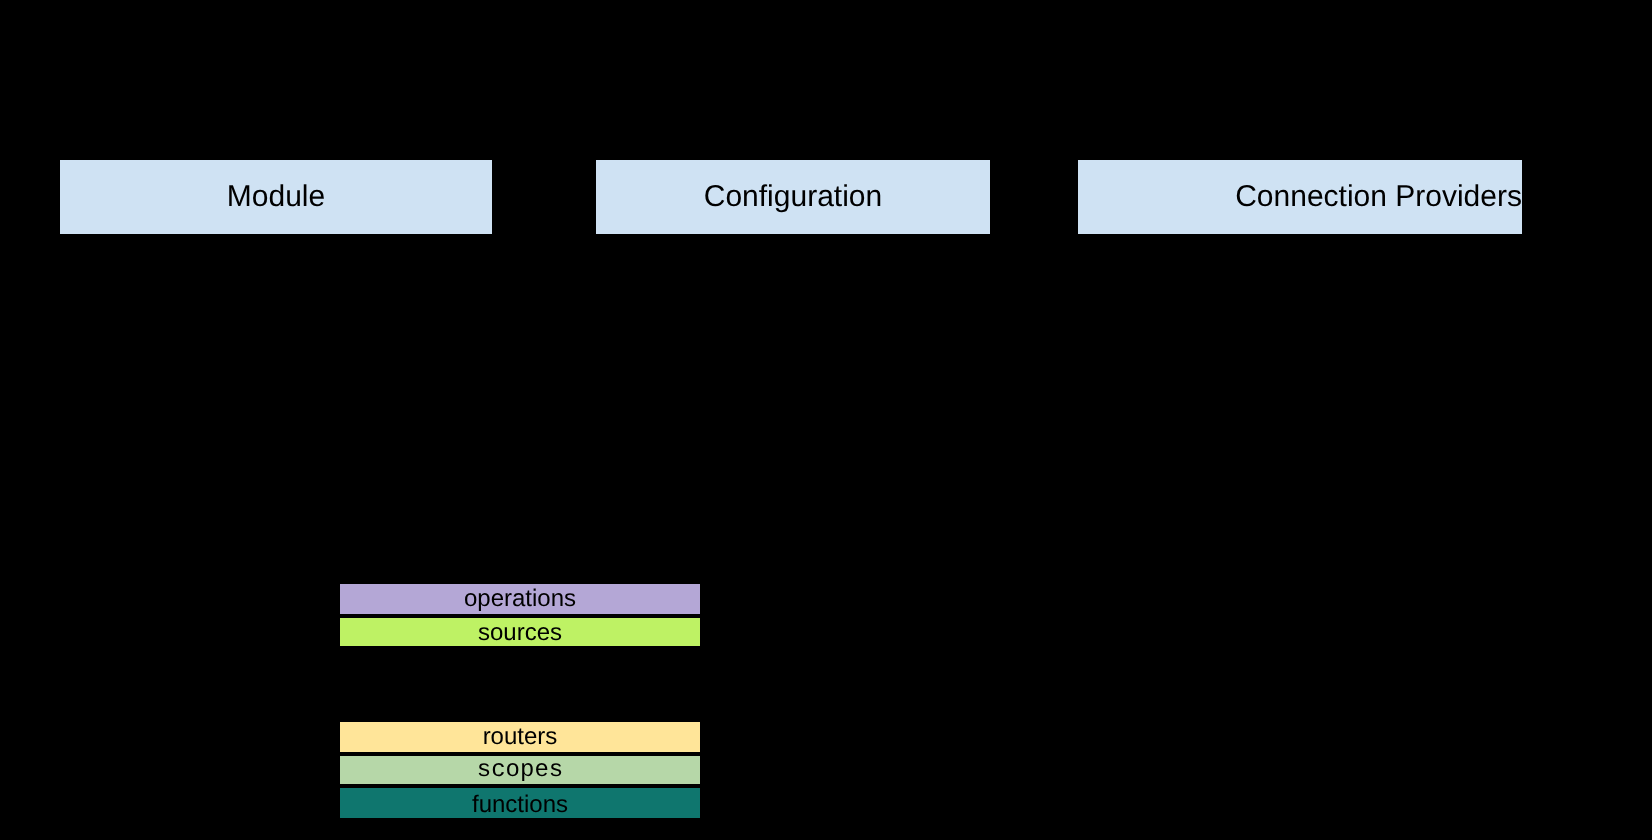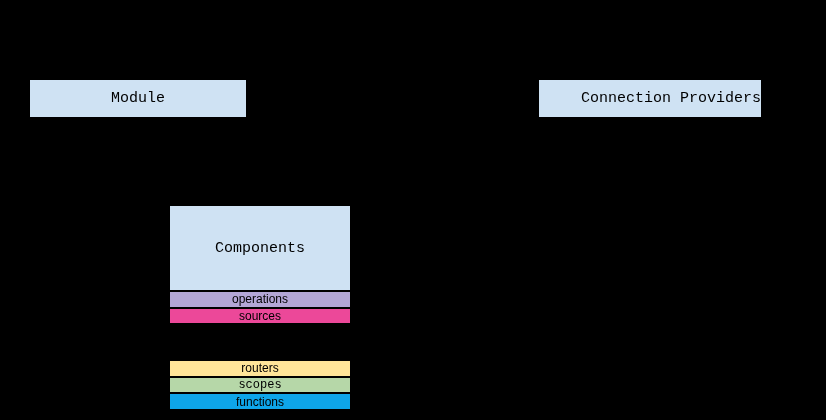--- a/index.html
+++ b/index.html
@@ -17,21 +17,21 @@
   }
   .node {
     position: absolute;
     box-sizing: border-box;
     background: #cfe2f3;
     border: 1px solid #000000;
     color: #000000;
     display: flex;
     align-items: center;
     justify-content: center;
-    font-family: Liberation Mono, monospace;
+    font-family: Liberation Sans, sans-serif;
     font-size: 15px;
     white-space: nowrap;
   }
   .node-module            { left: 29px;  top: 79px;  width: 218px; height: 39px; }
   .node-configuration     { left: 297px; top: 79px;  width: 199px; height: 39px; }
   .node-connection-providers { left: 538px; top: 79px; width: 224px; height: 39px; justify-content: flex-end; }
   .node-components        { left: 169px; top: 205px; width: 182px; height: 86px; }
   .node-parameters        { left: 579px; top: 259px; width: 183px; height: 41px; }
 
   .components-sections {
@@ -58,41 +58,41 @@
 </style>
 </head>
 <body>
 
 <div class="canvas">
 
   <div class="node node-module">
     <span>Module</span>
   </div>
 
+  <div class="node node-configuration">
+    <span>Configuration</span>
+  </div>
 
   <div class="node node-connection-providers">
     <span>Connection Providers</span>
   </div>
 
-  <div class="node node-components">
-    <span>Components</span>
-  </div>
 
   <div class="components-sections">
     <div class="section-bar" style="background: rgb(180, 167, 214);">
       <span>operations</span>
     </div>
-    <div class="section-bar" style="background: #ec4899;">
+    <div class="section-bar" style="background: #bef264;">
       <span>sources</span>
     </div>
     <div class="section-bar" style="background: rgb(255, 229, 153); margin-top: 36px;">
       <span>routers</span>
     </div>
     <div class="section-bar" style="background: rgb(182, 215, 168); font-family: Liberation Mono, monospace;">
       <span>scopes</span>
     </div>
-    <div class="section-bar" style="background: #0ea5e9;">
+    <div class="section-bar" style="background: #0f766e;">
       <span>functions</span>
     </div>
   </div>
 
 
 </div>
 
 </body></html>

